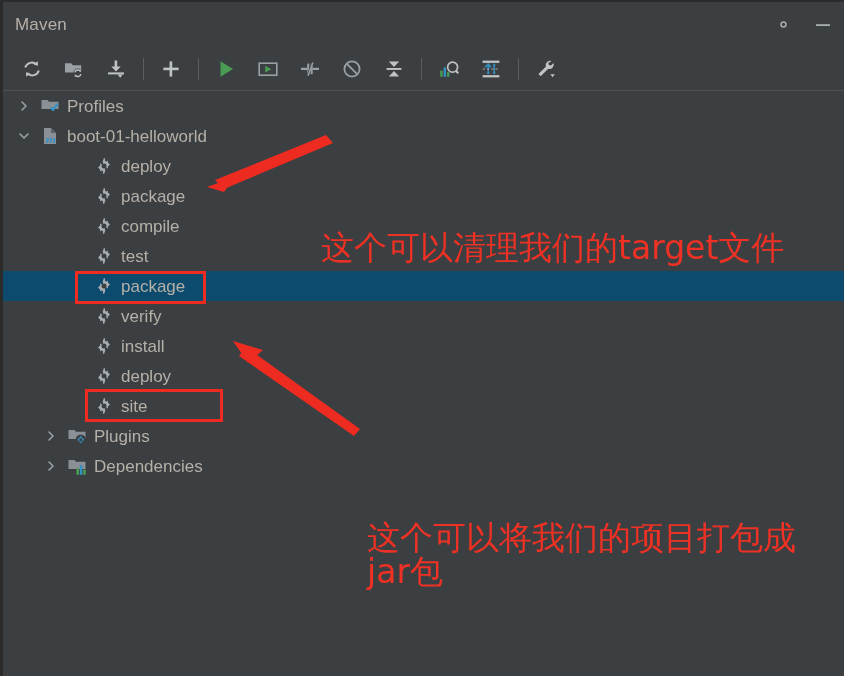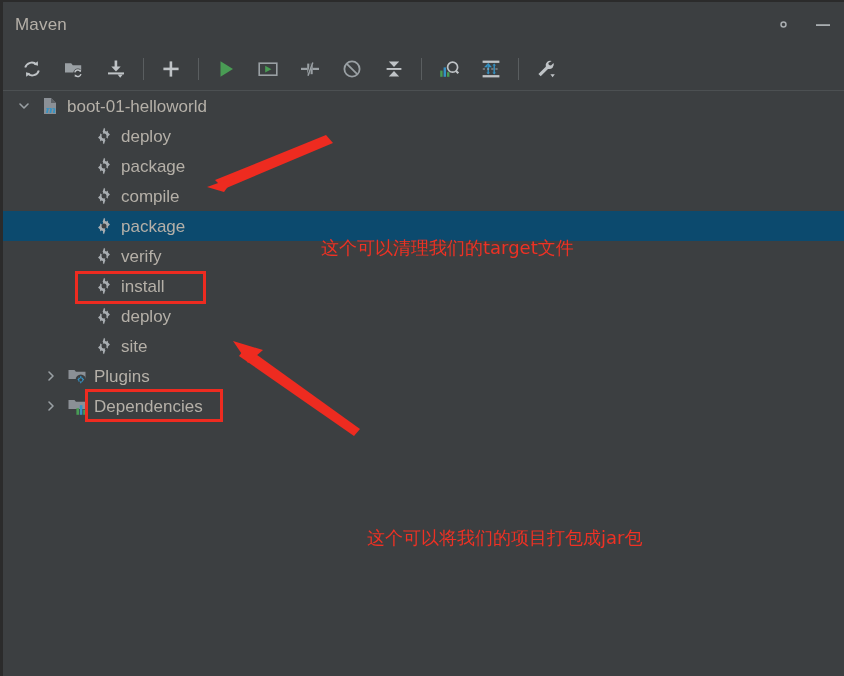--- a/index.html
+++ b/index.html
@@ -118,21 +118,21 @@
     flex: 0 0 auto;
     margin-right: 6px;
   }
   .label { line-height: 1; }
 
   
   .anno {
     position: absolute;
     color: #ee3124;
     font-family: "DejaVu Sans", "Liberation Sans", sans-serif;
-    font-size: 18px;
+    font-size: 33px;
     line-height: 34px;
     white-space: pre-wrap;
     pointer-events: none;
   }
   .redbox {
     position: absolute;
     border: 3px solid #ee2b20;
     box-sizing: border-box;
     pointer-events: none;
   }
@@ -276,20 +276,34 @@
         <path fill="#bfc3c6" d="M16.7 3.1a4.6 4.6 0 00-5.9 5.6L3.4 16l2.3 2.3 7.3-7.4a4.6 4.6 0 005.6-5.9l-2.6 2.6-2.1-.6-.6-2.1z"></path>
         <path fill="#bfc3c6" d="M15.4 16.2h4.4l-2.2 3z"></path>
       </svg>
     </div>
   </div>
 
   <div class="tree">
       <div class="row">
         <div class="twisty" style="margin-left: 10px;">
           <svg width="14" height="14" viewBox="0 0 14 14">
+            <path fill="none" stroke="#9aa0a4" stroke-width="1.6" stroke-linecap="round" stroke-linejoin="round" d="M5 3l4 4-4 4"></path>
+          </svg>
+        </div>
+        <div class="node-icon" style="margin-left: 4px;">
+          <svg width="20" height="20" viewBox="0 0 20 20">
+            <path fill="#8b9096" d="M1.5 4h6l1.4 1.8h9.6V13H1.5z"></path>
+            <path fill="#3592c4" d="M18.6 8.6l-5.4 6.8-3.2-3 1.7-1.7 1.3 1.2 3.7-4.6z"></path>
+          </svg>
+        </div>
+        <div class="label">Profiles</div>
+      </div>
+      <div class="row">
+        <div class="twisty" style="margin-left: 10px;">
+          <svg width="14" height="14" viewBox="0 0 14 14">
             <path fill="none" stroke="#9aa0a4" stroke-width="1.6" stroke-linecap="round" stroke-linejoin="round" d="M3 5l4 4 4-4"></path>
           </svg>
         </div>
         <div class="node-icon" style="margin-left: 4px;">
           <svg width="20" height="20" viewBox="0 0 20 20">
             <path fill="#8b9096" d="M4 2h7l5 5v11H4z"></path>
             <path fill="#5d6165" d="M11 2l5 5h-5z"></path>
             <text x="5.5" y="17.4" font-family="DejaVu Serif, serif" font-style="italic" font-weight="bold" font-size="10" fill="#3592c4">m</text>
           </svg>
         </div>
@@ -320,20 +334,31 @@
       <div class="row">
         <div style="width: 54px; flex: 0 0 auto;"></div>
         <div class="twisty blank" style="margin-left: 10px;"></div>
         <div class="node-icon" style="margin-left: 4px;">
           <svg width="18" height="18" viewBox="0 0 18 18">
             <path fill="#a8adb1" d="M9 0.8l1.45 1.45h-.55l.18 1.7 1.5.63 1.18-1.2.18 2.2 2 2-2 2 -.18 2.2-1.18-1.2-1.5.63-.18 1.7h.55L9 17.2l-1.45-1.45h.55l-.18-1.7-1.5-.63-1.18 1.2-.18-2.2-2-2 2-2 .18-2.2 1.18 1.2 1.5-.63.18-1.7h-.55z"></path>
             <circle cx="9" cy="9" r="2.5" fill="#3c3f41"></circle>
           </svg>
         </div>
         <div class="label">compile</div>
+      </div>
+      <div class="row">
+        <div style="width: 54px; flex: 0 0 auto;"></div>
+        <div class="twisty blank" style="margin-left: 10px;"></div>
+        <div class="node-icon" style="margin-left: 4px;">
+          <svg width="18" height="18" viewBox="0 0 18 18">
+            <path fill="#a8adb1" d="M9 0.8l1.45 1.45h-.55l.18 1.7 1.5.63 1.18-1.2.18 2.2 2 2-2 2 -.18 2.2-1.18-1.2-1.5.63-.18 1.7h.55L9 17.2l-1.45-1.45h.55l-.18-1.7-1.5-.63-1.18 1.2-.18-2.2-2-2 2-2 .18-2.2 1.18 1.2 1.5-.63.18-1.7h-.55z"></path>
+            <circle cx="9" cy="9" r="2.5" fill="#3c3f41"></circle>
+          </svg>
+        </div>
+        <div class="label">test</div>
       </div>
       <div class="row selected">
         <div style="width: 54px; flex: 0 0 auto;"></div>
         <div class="twisty blank" style="margin-left: 10px;"></div>
         <div class="node-icon" style="margin-left: 4px;">
           <svg width="18" height="18" viewBox="0 0 18 18">
             <path fill="#a8adb1" d="M9 0.8l1.45 1.45h-.55l.18 1.7 1.5.63 1.18-1.2.18 2.2 2 2-2 2 -.18 2.2-1.18-1.2-1.5.63-.18 1.7h.55L9 17.2l-1.45-1.45h.55l-.18-1.7-1.5-.63-1.18 1.2-.18-2.2-2-2 2-2 .18-2.2 1.18 1.2 1.5-.63.18-1.7h-.55z"></path>
             <circle cx="9" cy="9" r="2.5" fill="#3c3f41"></circle>
           </svg>
         </div>

